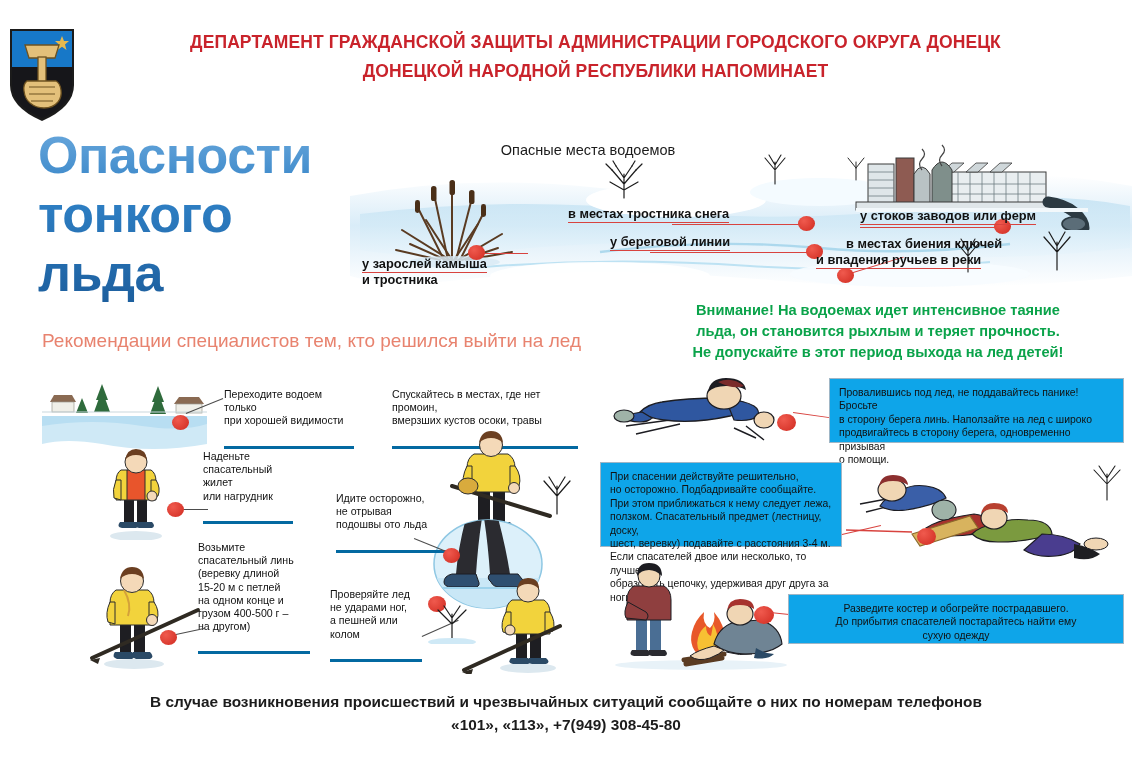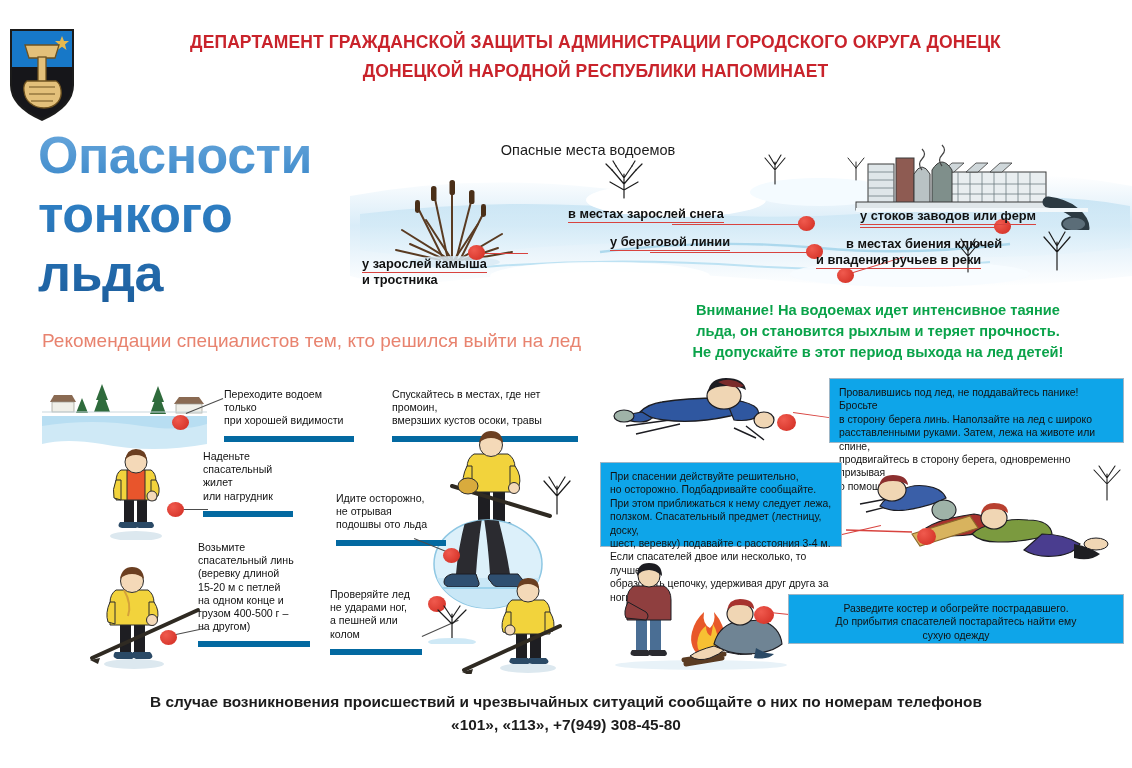--- a/index.html
+++ b/index.html
@@ -55,21 +55,21 @@
   }
 
   
   .subhead{
     position:absolute;left:42px;top:329px;
     color:#e8836f;font-size:19px;line-height:24px;white-space:nowrap;
   }
 
   
   .call{position:absolute;font-size:10.6px;color:#121212;line-height:13.2px;}
-  .call.ul{border-bottom:6px solid #0369a1;padding-bottom:8px;}
+  .call.ul{border-bottom:3px solid #0369a1;padding-bottom:18px;}
 
   
   .box{
     position:absolute;border:1px solid #9fb6c6;background:#0ea5e9;
     font-size:10.4px;line-height:13.4px;color:#111;
     padding:7px 9px;box-sizing:border-box;
   }
 
   
   .footer{
@@ -229,21 +229,21 @@
     <div class="dot" style="left:487px;top:140px;width:17px;height:15px;"></div>
 
     <div class="icelbl" style="left:12px;top:128px;">
       <span>у зарослей камыша</span>
     </div>
     <div class="icelbl nb" style="left:12px;top:144px;">
       <span>и тростника</span>
     </div>
 
     <div class="icelbl" style="left:218px;top:78px;">
-      <span>в местах зарослей снега</span>
+      <span>в местах тростника снега</span>
     </div>
 
     <div class="icelbl" style="left:260px;top:106px;">
       <span>у береговой линии</span>
     </div>
 
     <div class="icelbl" style="left:510px;top:80px;">
       <span>у стоков заводов или ферм</span>
     </div>
 
@@ -439,21 +439,20 @@
     <path d="M102 16 q2-14 18-14 q18 0 20 12 q-6-4 -20-4 q-12 0-18 6 Z" fill="#1d1d22"></path>
     <path d="M112 6 q14-6 26 4 q-10 4 -26 -4 Z" fill="#7a2b2b"></path>
     <ellipse cx="158" cy="44" rx="10" ry="8" fill="#f0d6b4" stroke="#1d1d22" stroke-width="1.2"></ellipse>
   </svg>
   <div class="dot" style="left:777px;top:414px;width:19px;height:17px;"></div>
   <div class="lead" style="left:793px;top:412px;width:44px;transform:rotate(8deg);"></div>
 
   <div class="box" style="left:829px;top:378px;width:295px;height:65px;text-align:left;">
     <div>Провалившись под лед, не поддавайтесь панике! Бросьте</div>
     <div>в сторону берега линь. Наползайте на лед с широко</div>
-    <div>расставленными руками. Затем, лежа на животе или спине,</div>
     <div>продвигайтесь в сторону берега, одновременно призывая</div>
     <div>о помощи.</div>
   </div>
 
   <div class="box" style="left:600px;top:462px;width:242px;height:85px;text-align:left;">
     <div>При спасении действуйте решительно,</div>
     <div>но осторожно. Подбадривайте сообщайте.</div>
     <div>При этом приближаться к нему следует лежа,</div>
     <div>ползком. Спасательный предмет (лестницу, доску,</div>
     <div>шест, веревку) подавайте с расстояния 3-4 м.</div>

